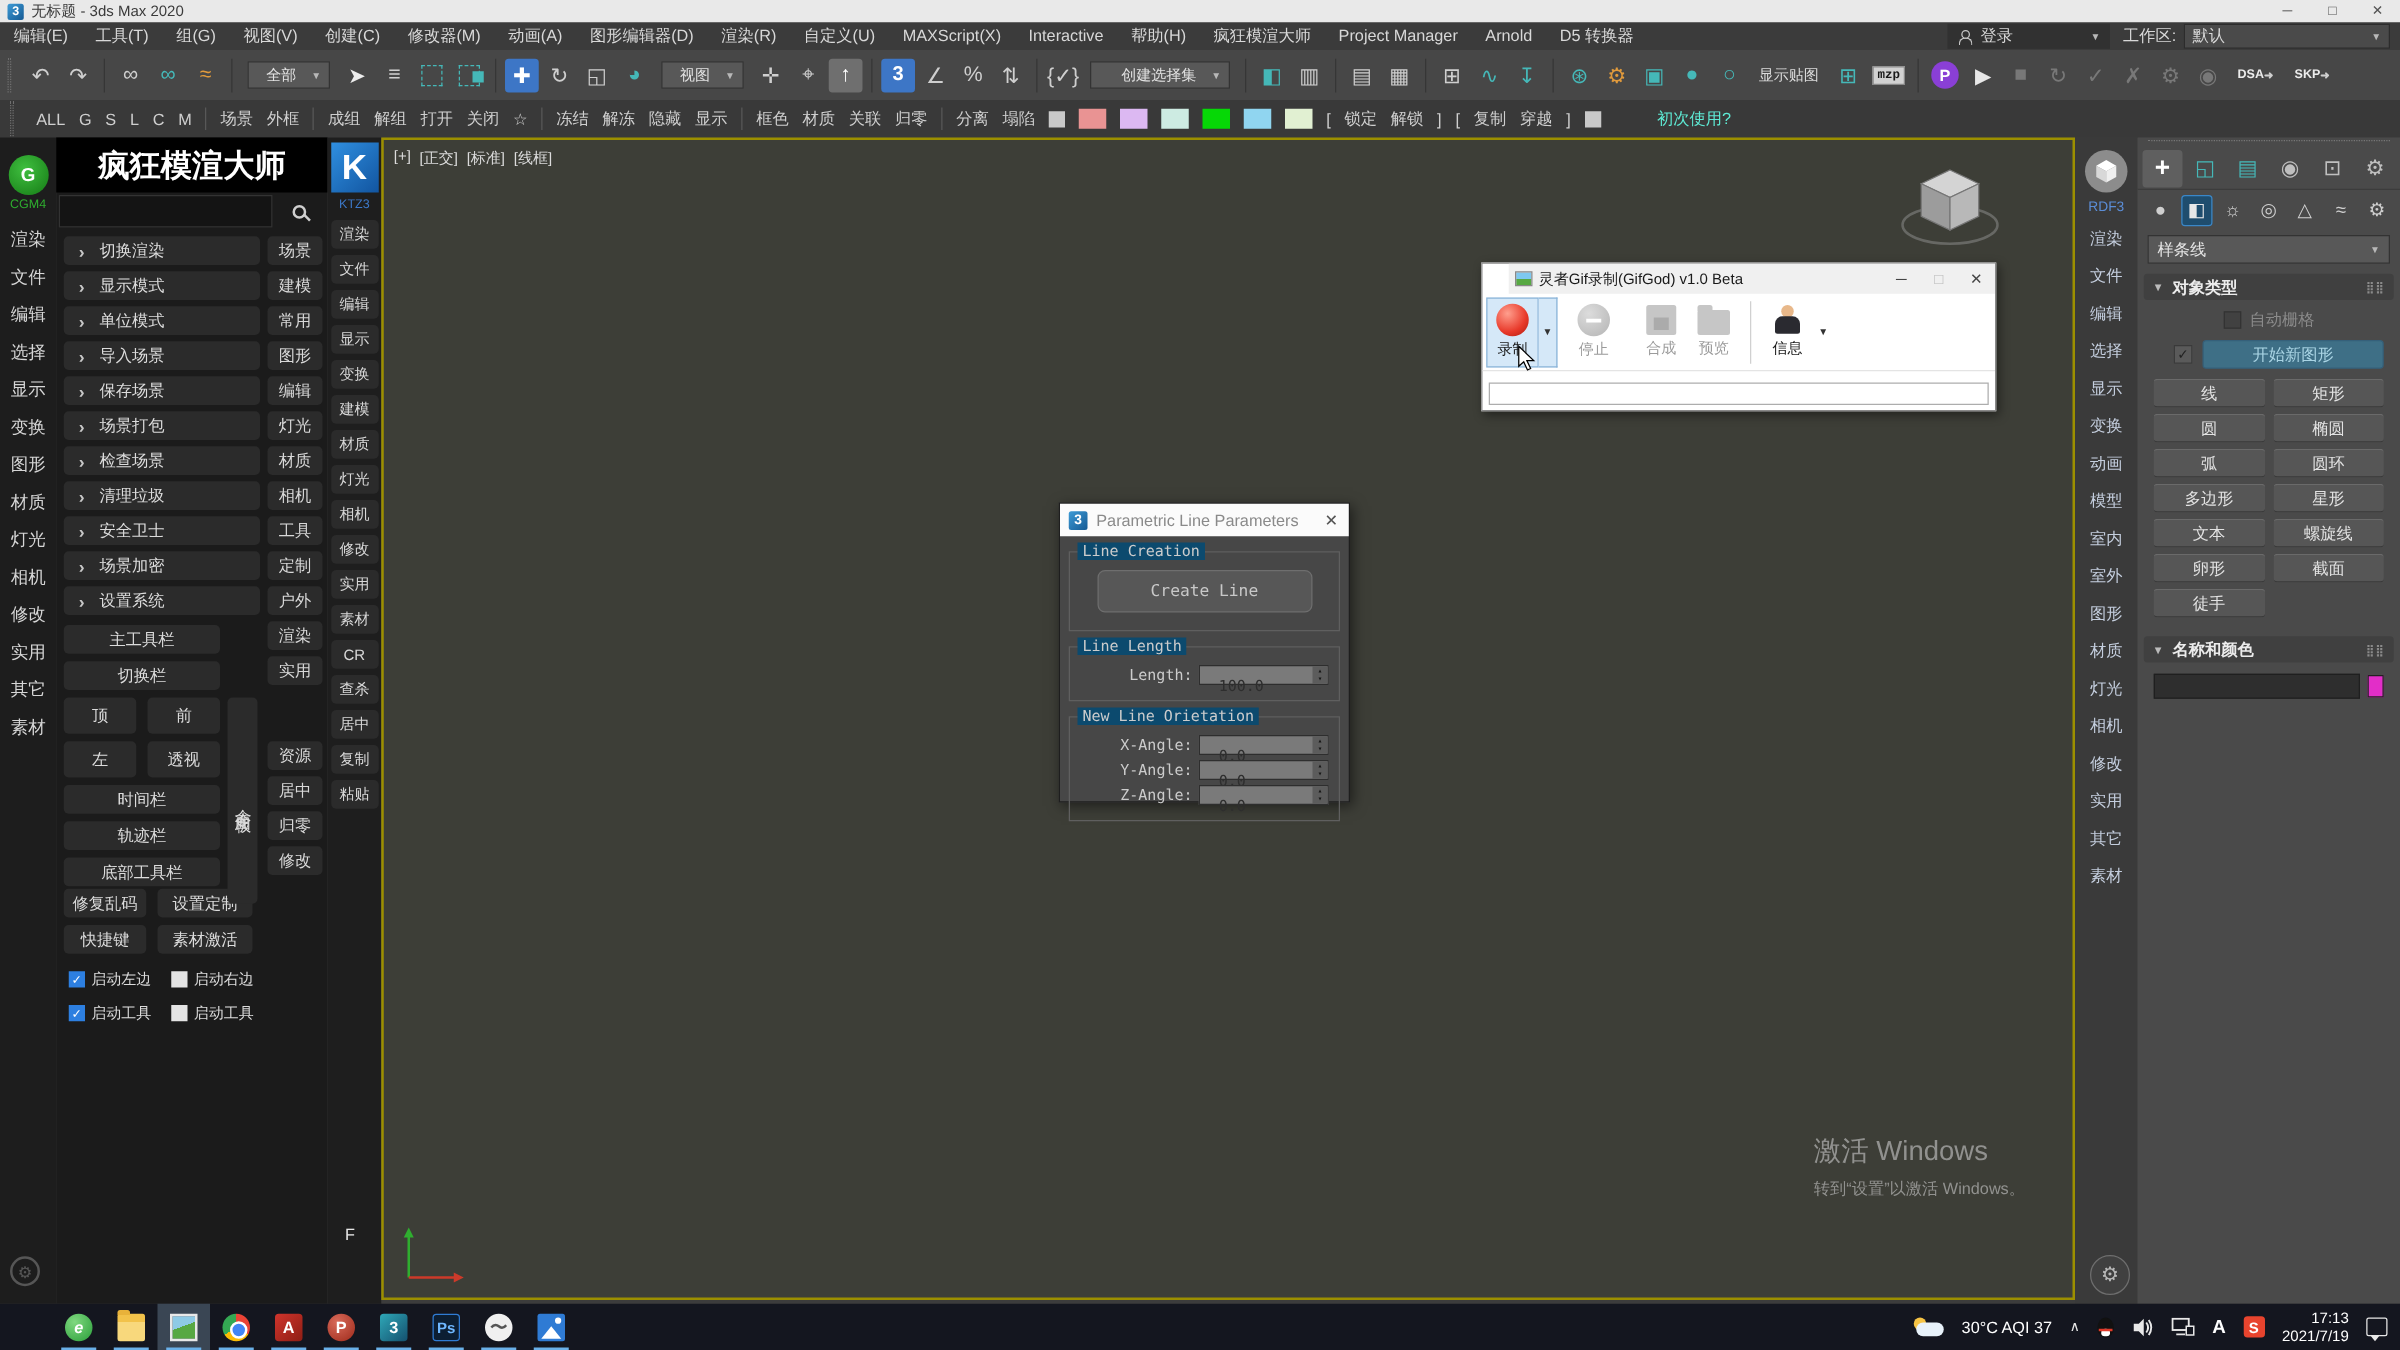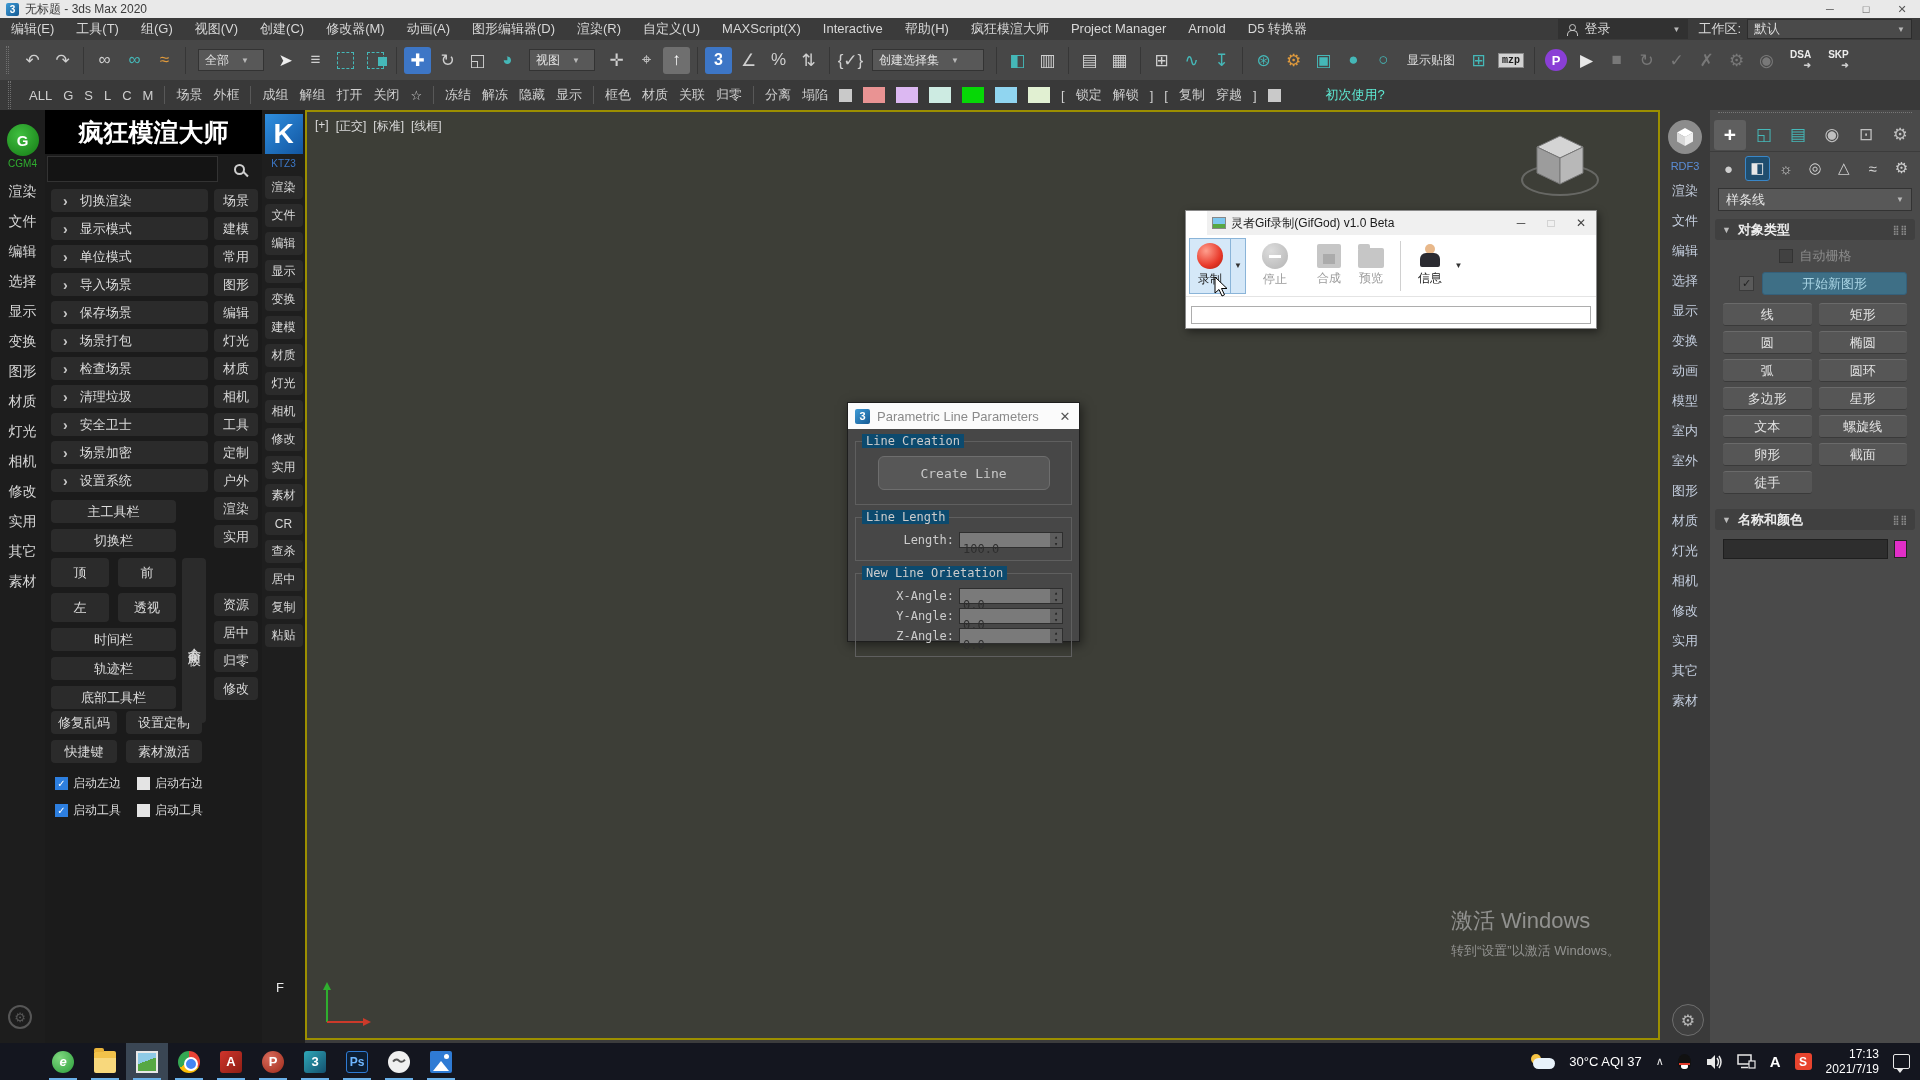--- a/index.html
+++ b/index.html
@@ -29,28 +29,28 @@
 
   
   .toolbar { position:absolute; left:0; top:40px; width:1920px; height:40px; background:#474747; display:flex; align-items:center; gap:3px; padding-left:6px; }
   .grip { width:3px; height:28px; border-left:1px dotted #6f6f6f; border-right:1px dotted #6f6f6f; margin-right:7px; flex:none; }
   .tb-i { width:27px; height:27px; flex:none; display:flex; align-items:center; justify-content:center; font-size:17px; color:#cfcfcf; border-radius:3px; }
   .tb-i.act { background:#3d76c6; color:#fff; }
   .tb-i.actg { background:#6f6f6f; color:#fff; }
   .tb-i.purp { background:#8a3fd6; color:#fff; border-radius:50%; width:22px; height:22px; font-size:13px; font-weight:bold; margin:0 3px; }
   .tb-i.bold3 { font-weight:bold; font-size:16px; }
   .tb-sep { width:1px; height:27px; background:#363636; margin:0 4px; flex:none; }
-  .tb-dd { height:22px; background:#585858; border:1px solid #333; display:flex; align-items:center; font-size:12px; color:#e2e2e2; padding:0 6px; margin:0 5px; flex:none; }
+  .tb-dd { height:22px; background:#585858; border:1px solid #333; display:flex; align-items:center; font-size:12px; color:#e2e2e2; padding:0 6px; margin:0 5px; flex:none;justify-content:flex-end; }
   .tb-dd .dd-arr { margin-left:12px; }
   .tb-box { width:17px; height:17px; border:1px dashed #45b8b8; margin:5px; flex:none; }
   .tb-box.fill { position:relative; }
   .tb-box.fill::after { content:""; position:absolute; right:-4px; top:4px; width:9px; height:9px; background:#45b8b8; }
   .tb-txt { font-size:12px; color:#dcdcdc; padding:0 7px; flex:none; white-space:nowrap; }
   .tb-chip { font-size:10px; font-weight:bold; color:#1a1a1a; background:#d2d2d2; padding:1px 3px; border:1px solid #8a8a8a; flex:none; margin:0 3px;font-family:Liberation Mono, monospace; }
-  .tb-stack { display:flex; flex-direction:column; align-items:flex-start; font-size:10px; font-weight:bold; color:#ececec; line-height:10px; padding:0 7px; flex:none; }
+  .tb-stack { display:flex; flex-direction:row; align-items:flex-start; font-size:10px; font-weight:bold; color:#ececec; line-height:10px; padding:0 7px; flex:none; }
   .tb-stack .sub { font-size:9px; color:#cfcfcf; align-self:flex-end; }
 
   
   .quickbar { position:absolute; left:0; top:80px; width:1920px; height:30px; background:#393939; display:flex; align-items:center; gap:11px; padding-left:8px; font-size:13px; color:#cfcfcf; }
   .qb-sep { width:1px; height:18px; background:#585858; flex:none; }
   .qb-sw { width:22px; height:16px; flex:none; }
   .qb-sw.sm { width:13px; height:13px; }
   .qb-x { color:#cfcfcf; }
   .qb-link { color:#5eead4; margin-left:34px; }
 
@@ -138,21 +138,21 @@
   .param-dlg { position:absolute; left:540px; top:290px; width:233px; height:240px; background:#474747; border:1px solid #1e1e1e; box-shadow:2px 3px 10px rgba(0,0,0,.5); z-index:25; font-family:"DejaVu Sans Mono",monospace; }
   .dlg-title { height:26px; background:#fbfbfb; display:flex; align-items:center; font-size:13px; color:#8a8a8a; font-family:"Liberation Sans",sans-serif; }
   .dlg-ico { width:15px; height:15px; margin:0 7px; background:linear-gradient(135deg,#3e9bd6,#155a94); color:#fff; font-size:11px; font-weight:bold; display:flex; align-items:center; justify-content:center; border-radius:2px; }
   .dlg-x { margin-left:auto; width:28px; text-align:center; color:#555; font-size:13px; }
   .dlg-group { position:relative; border:1px solid #5f5f5f; margin:12px 7px 0; padding:10px 6px 8px; }
   .dlg-group .glabel { position:absolute; top:-8px; left:6px; background:#0c4a6e; padding:0 4px; font-size:12px; color:#cccccc; white-space:nowrap; }
   .create-btn { display:block; width:172px; height:34px; margin:4px auto 6px; background:#575757; border:1px solid #6e6e6e; border-radius:6px; color:#c8c8c8; font-size:13px; font-family:"DejaVu Sans Mono",monospace; }
   .spin-row { display:flex; align-items:center; justify-content:flex-end; margin:4px 2px; }
   .spin-row .slabel { font-size:12px; color:#cccccc; margin-right:5px; }
   .spin-field { width:104px; height:16px; display:flex; background:#7a7a7a; border:1px solid #2e2e2e; }
-  .spin-field input { flex:1; min-width:0; background:transparent; border:none; outline:none; color:#2e2e2e; font-size:12px; font-family:"DejaVu Sans Mono",monospace; padding:16px 3px; }
+  .spin-field input { flex:1; min-width:0; background:transparent; border:none; outline:none; color:#2e2e2e; font-size:12px; font-family:"DejaVu Sans Mono",monospace; padding:16px 3px;margin-left:12px; }
   .spin-arrows { width:12px; background:#5c5c5c; display:flex; flex-direction:column; align-items:center; justify-content:center; font-size:6px; color:#151515; line-height:7px; }
 
   
   .right-strip { position:absolute; left:1660px; top:110px; width:50px; height:933px; background:#3a3a3a; display:flex; flex-direction:column; align-items:center; }
   .rdf-logo { width:34px; height:34px; margin-top:10px; border-radius:50%; background:#8c8c8c; display:flex; align-items:center; justify-content:center; }
   .rdf-tag { color:#5b8dd6; font-size:11px; margin:6px 0 4px; }
   .rs-item { height:30px; color:#c4cede; font-size:13px; display:flex; align-items:center; justify-content:center; flex:none; }
 
   
   .cmd-panel { position:absolute; left:1710px; top:110px; width:210px; height:933px; background:#4a4a4a; }

